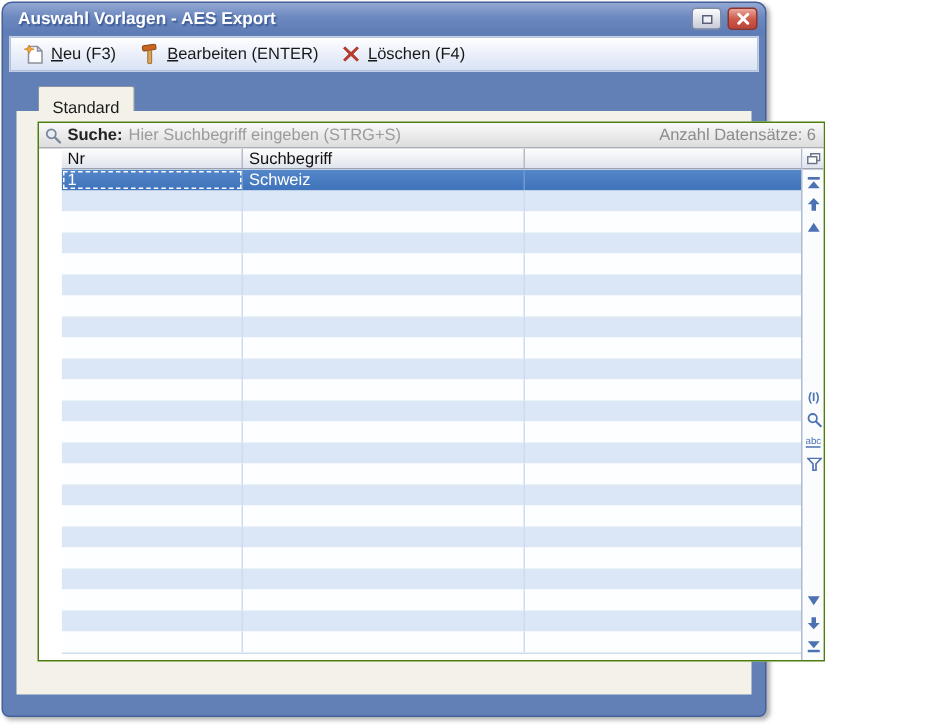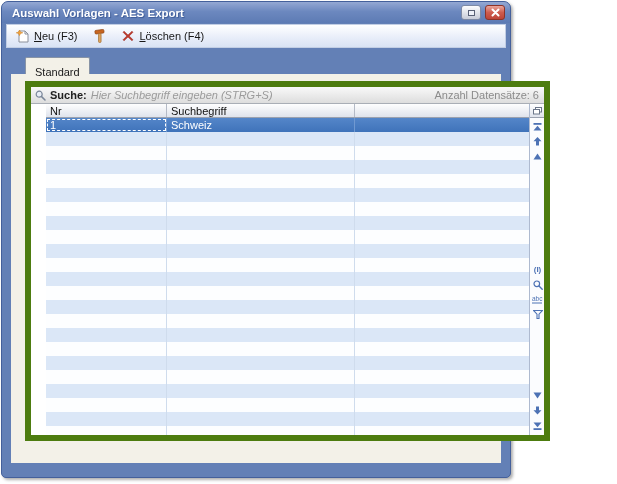--- a/index.html
+++ b/index.html
@@ -58,31 +58,31 @@
     border-radius:2px 2px 0 0;
     display:flex; align-items:center; color:#1a1a1a;
   }
   
   .content {
     flex:1; margin:0 9px 14px 9px; background:#f3f1e8;
     padding:7px 0 0 14px;
   }
   .grid {
     width:525px; height:360px;
-    border:6px solid #4d7c0f; background:#ffffff;
+    border:1px solid #4d7c0f; background:#ffffff;
     display:flex; flex-direction:column;
   }
   .search-panel {
     flex:none; height:17px;
     background:linear-gradient(#f9f9f9,#dddddd);
     border-bottom:1px solid #a9aeb6;
     display:flex; align-items:center; gap:4px; padding:0 5px 0 4px;
   }
   .search-label { font-weight:bold; color:#222; }
-  .search-placeholder { font-style:italic; color:#9b9b9b; flex:1; white-space:nowrap; overflow:hidden; }
+  .search-placeholder { color:#9b9b9b; flex:1; white-space:nowrap; overflow:hidden; }
   .record-count { color:#8b8b8b; white-space:nowrap; }
   .grid-main { flex:1; display:flex; overflow:hidden;padding-left:15px; }
   .table-area { flex:1; display:flex; flex-direction:column; overflow:hidden; }
   .header-row {
     flex:none; height:14px; display:flex;
     background:linear-gradient(#fefefe,#dfe3ec);
     border-bottom:1px solid #9aa1af;
   }
   .header-cell {
     border-right:1px solid #b4bac6;
@@ -147,20 +147,21 @@
         <path d="M9 2 v3 h3" fill="none" stroke="#8a8f9a" stroke-width="1"></path>
         <path d="M3.5 1 L4.6 3.2 L6.8 3.8 L4.6 4.4 L3.5 6.6 L2.4 4.4 L0.2 3.8 L2.4 3.2 Z" fill="#f2a33c" stroke="#cf7f1d" stroke-width="0.5"></path>
       </svg>
       <span><span class="u">N</span><span>eu (F3)</span></span>
     </div>
     <div class="tool-btn">
       <svg width="13" height="14" viewBox="0 0 13 14">
         <rect x="2" y="1" width="9" height="3.6" rx="1" fill="#c8651f" stroke="#8f4413" stroke-width="0.7" transform="rotate(-8 6 3)"></rect>
         <rect x="5.5" y="4.5" width="2.6" height="9" rx="1" fill="#dda35f" stroke="#a3702f" stroke-width="0.7"></rect>
       </svg>
+      <span><span class="u">B</span><span>earbeiten (ENTER)</span></span>
     </div>
     <div class="tool-btn">
       <svg width="12" height="12" viewBox="0 0 12 12">
         <path d="M2 1.2 L6 5 L10 1.2 L11 2.2 L7.2 6 L11 9.8 L10 10.8 L6 7 L2 10.8 L1 9.8 L4.8 6 L1 2.2 Z" fill="#c0392b" stroke="#96271c" stroke-width="0.5"></path>
       </svg>
       <span><span class="u">L</span><span>öschen (F4)</span></span>
     </div>
   </div>
 
   <div class="tabstrip">

